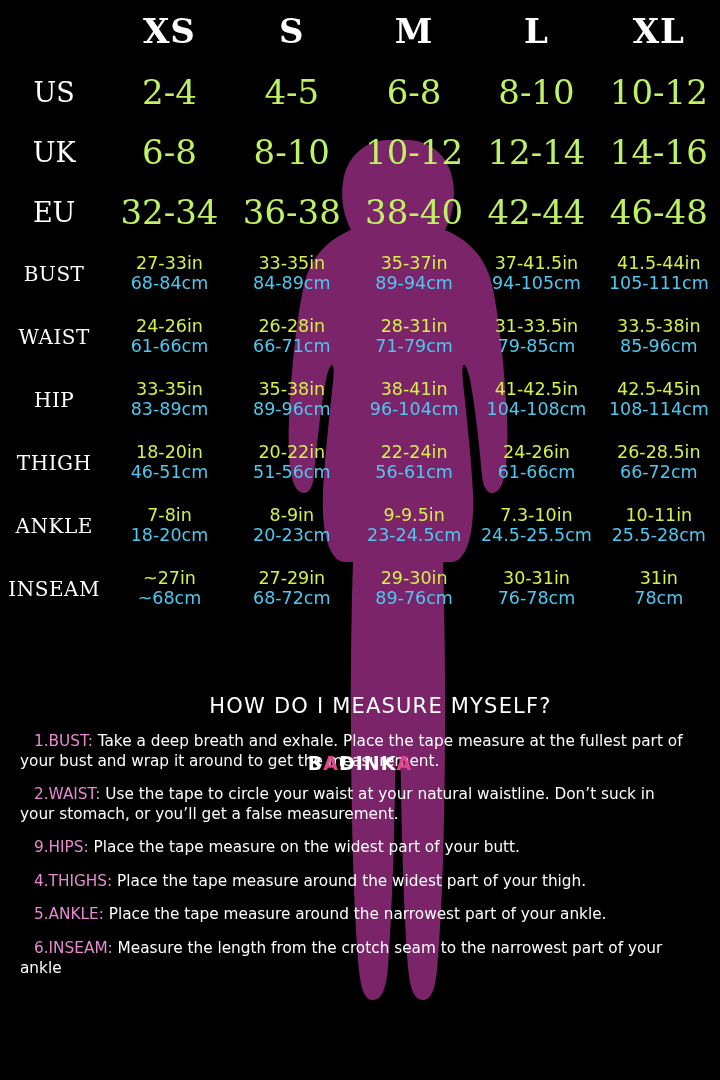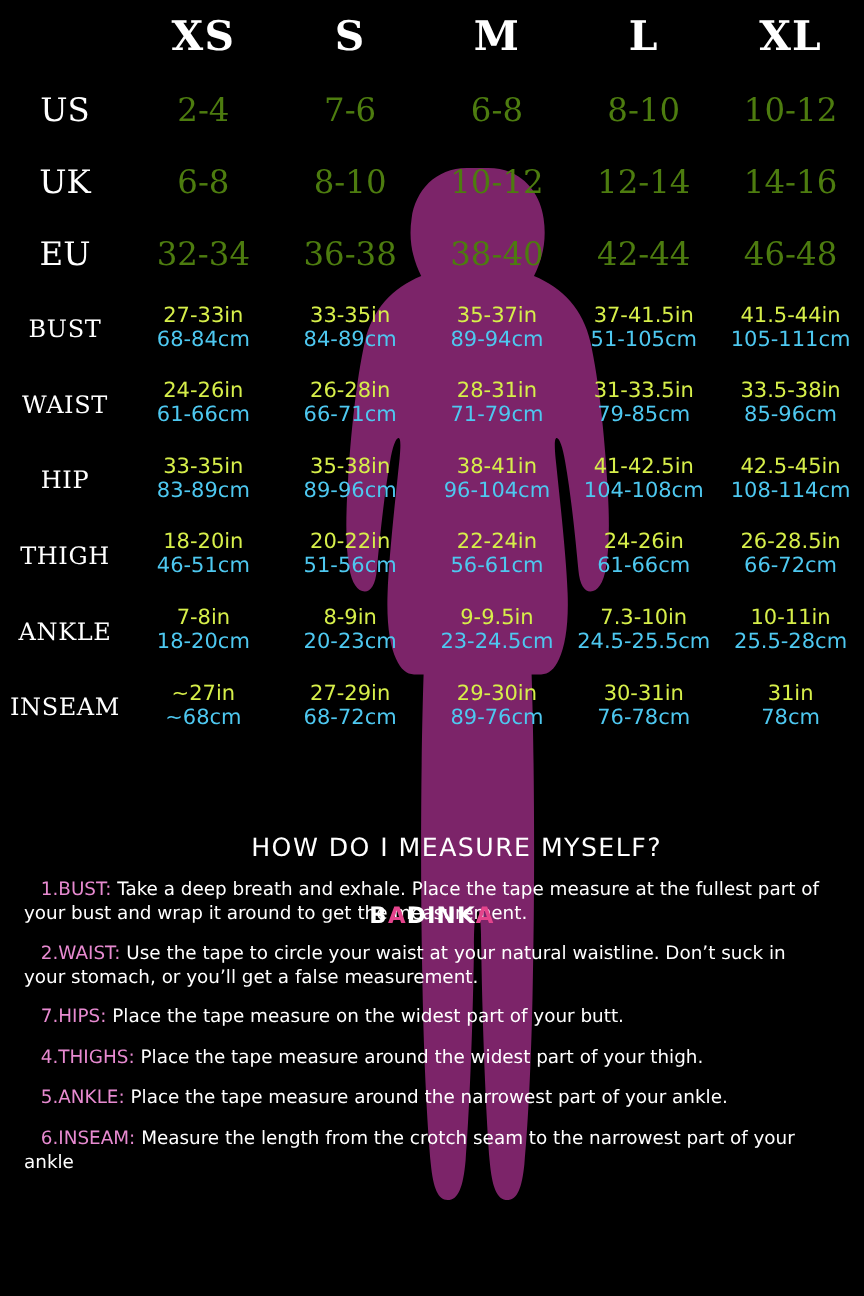--- a/index.html
+++ b/index.html
@@ -66,22 +66,22 @@
     height: 60px;
   }
   .region-name {
     font-family: "DejaVu Serif", serif;
     font-size: 27px;
     color: #ffffff;
     text-align: center;
   }
   .region-val {
     font-family: "DejaVu Serif", serif;
-    font-size: 27px;
-    color: #4d7c0f;
+    font-size: 34px;
+    color: #bef264;
   }
 
   
   .meas-row td {
     height: 63px;
   }
   .meas-name {
     font-family: "DejaVu Serif", serif;
     font-size: 20px;
     color: #ffffff;
@@ -223,21 +223,21 @@
         <th class="hdr-size">M</th>
         <th class="hdr-size">L</th>
         <th class="hdr-size">XL</th>
       </tr>
     </thead>
     <tbody>
 
       <tr class="region-row">
         <td class="region-name">US</td>
         <td class="region-val">2-4</td>
-        <td class="region-val">7-6</td>
+        <td class="region-val">4-5</td>
         <td class="region-val">6-8</td>
         <td class="region-val">8-10</td>
         <td class="region-val">10-12</td>
       </tr>
 
       <tr class="region-row">
         <td class="region-name">UK</td>
         <td class="region-val">6-8</td>
         <td class="region-val">8-10</td>
         <td class="region-val">10-12</td>
@@ -263,21 +263,21 @@
         <td class="meas-cell">
           <span class="in">33-35in</span>
           <span class="cm">84-89cm</span>
         </td>
         <td class="meas-cell">
           <span class="in">35-37in</span>
           <span class="cm">89-94cm</span>
         </td>
         <td class="meas-cell">
           <span class="in">37-41.5in</span>
-          <span class="cm">51-105cm</span>
+          <span class="cm">94-105cm</span>
         </td>
         <td class="meas-cell">
           <span class="in">41.5-44in</span>
           <span class="cm">105-111cm</span>
         </td>
       </tr>
 
       <tr class="meas-row">
         <td class="meas-name">WAIST</td>
         <td class="meas-cell">
@@ -403,21 +403,21 @@
   <div class="howto">
     <div class="howto-title">HOW DO I MEASURE MYSELF?</div>
     <ul class="howto-list">
       <li class="howto-item">
         <span class="howto-key">1.BUST:</span><span class="howto-text"> Take a deep breath and exhale. Place the tape measure at the fullest part of your bust and wrap it around to get the measurement.</span>
       </li>
       <li class="howto-item">
         <span class="howto-key">2.WAIST:</span><span class="howto-text"> Use the tape to circle your waist at your natural waistline. Don’t suck in your stomach, or you’ll get a false measurement.</span>
       </li>
       <li class="howto-item">
-        <span class="howto-key">7.HIPS:</span><span class="howto-text"> Place the tape measure on the widest part of your butt.</span>
+        <span class="howto-key">9.HIPS:</span><span class="howto-text"> Place the tape measure on the widest part of your butt.</span>
       </li>
       <li class="howto-item">
         <span class="howto-key">4.THIGHS:</span><span class="howto-text"> Place the tape measure around the widest part of your thigh.</span>
       </li>
       <li class="howto-item">
         <span class="howto-key">5.ANKLE:</span><span class="howto-text"> Place the tape measure around the narrowest part of your ankle.</span>
       </li>
       <li class="howto-item">
         <span class="howto-key">6.INSEAM:</span><span class="howto-text"> Measure the length from the crotch seam to the narrowest part of your ankle</span>
       </li>

